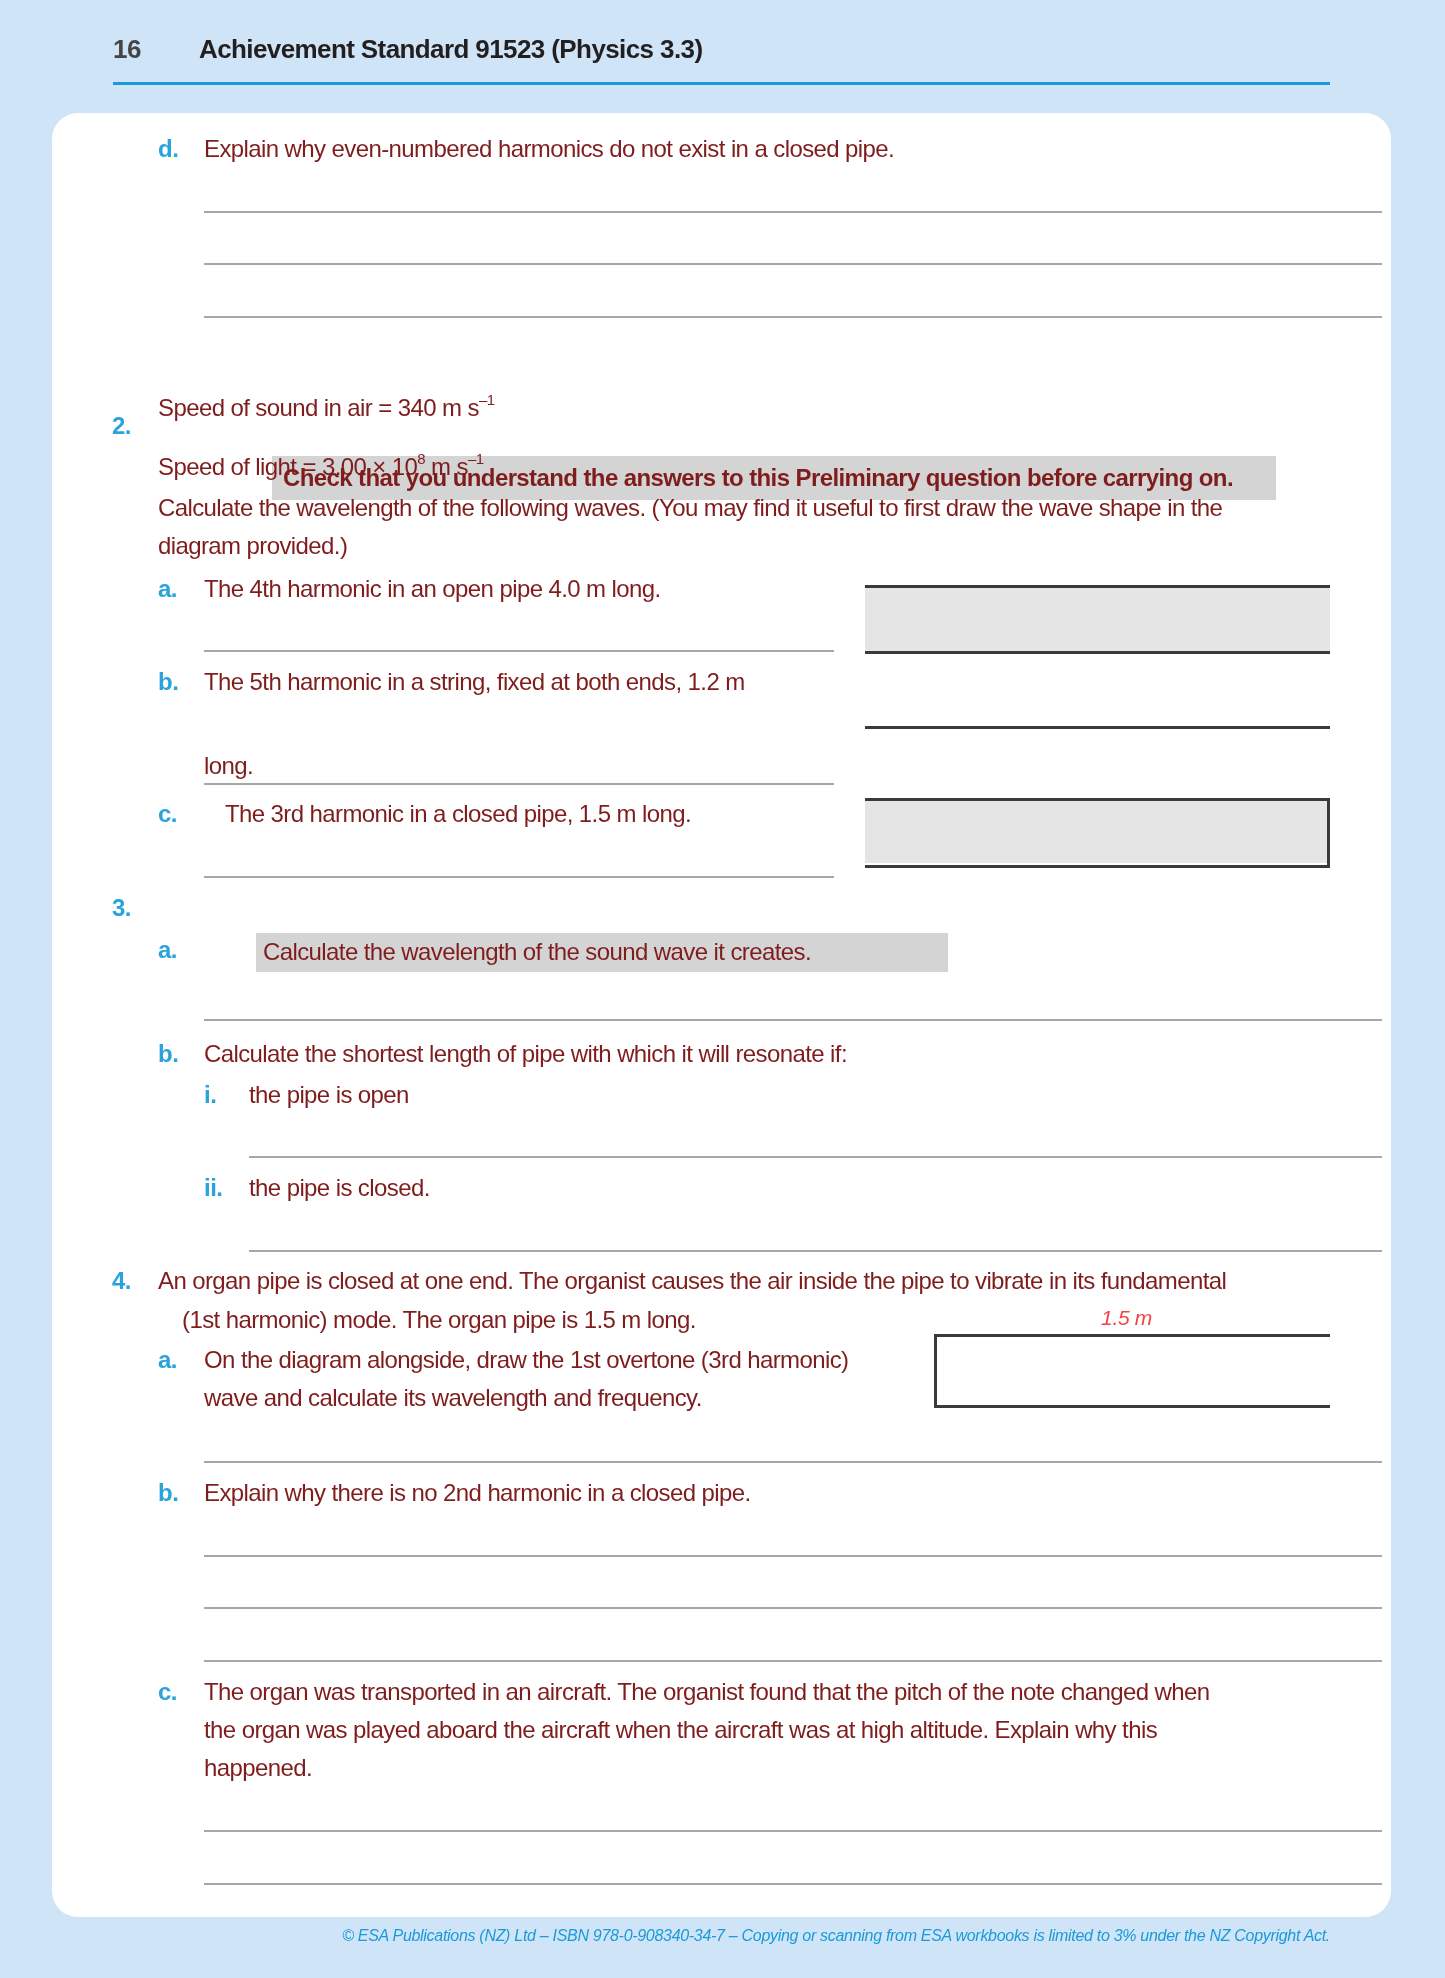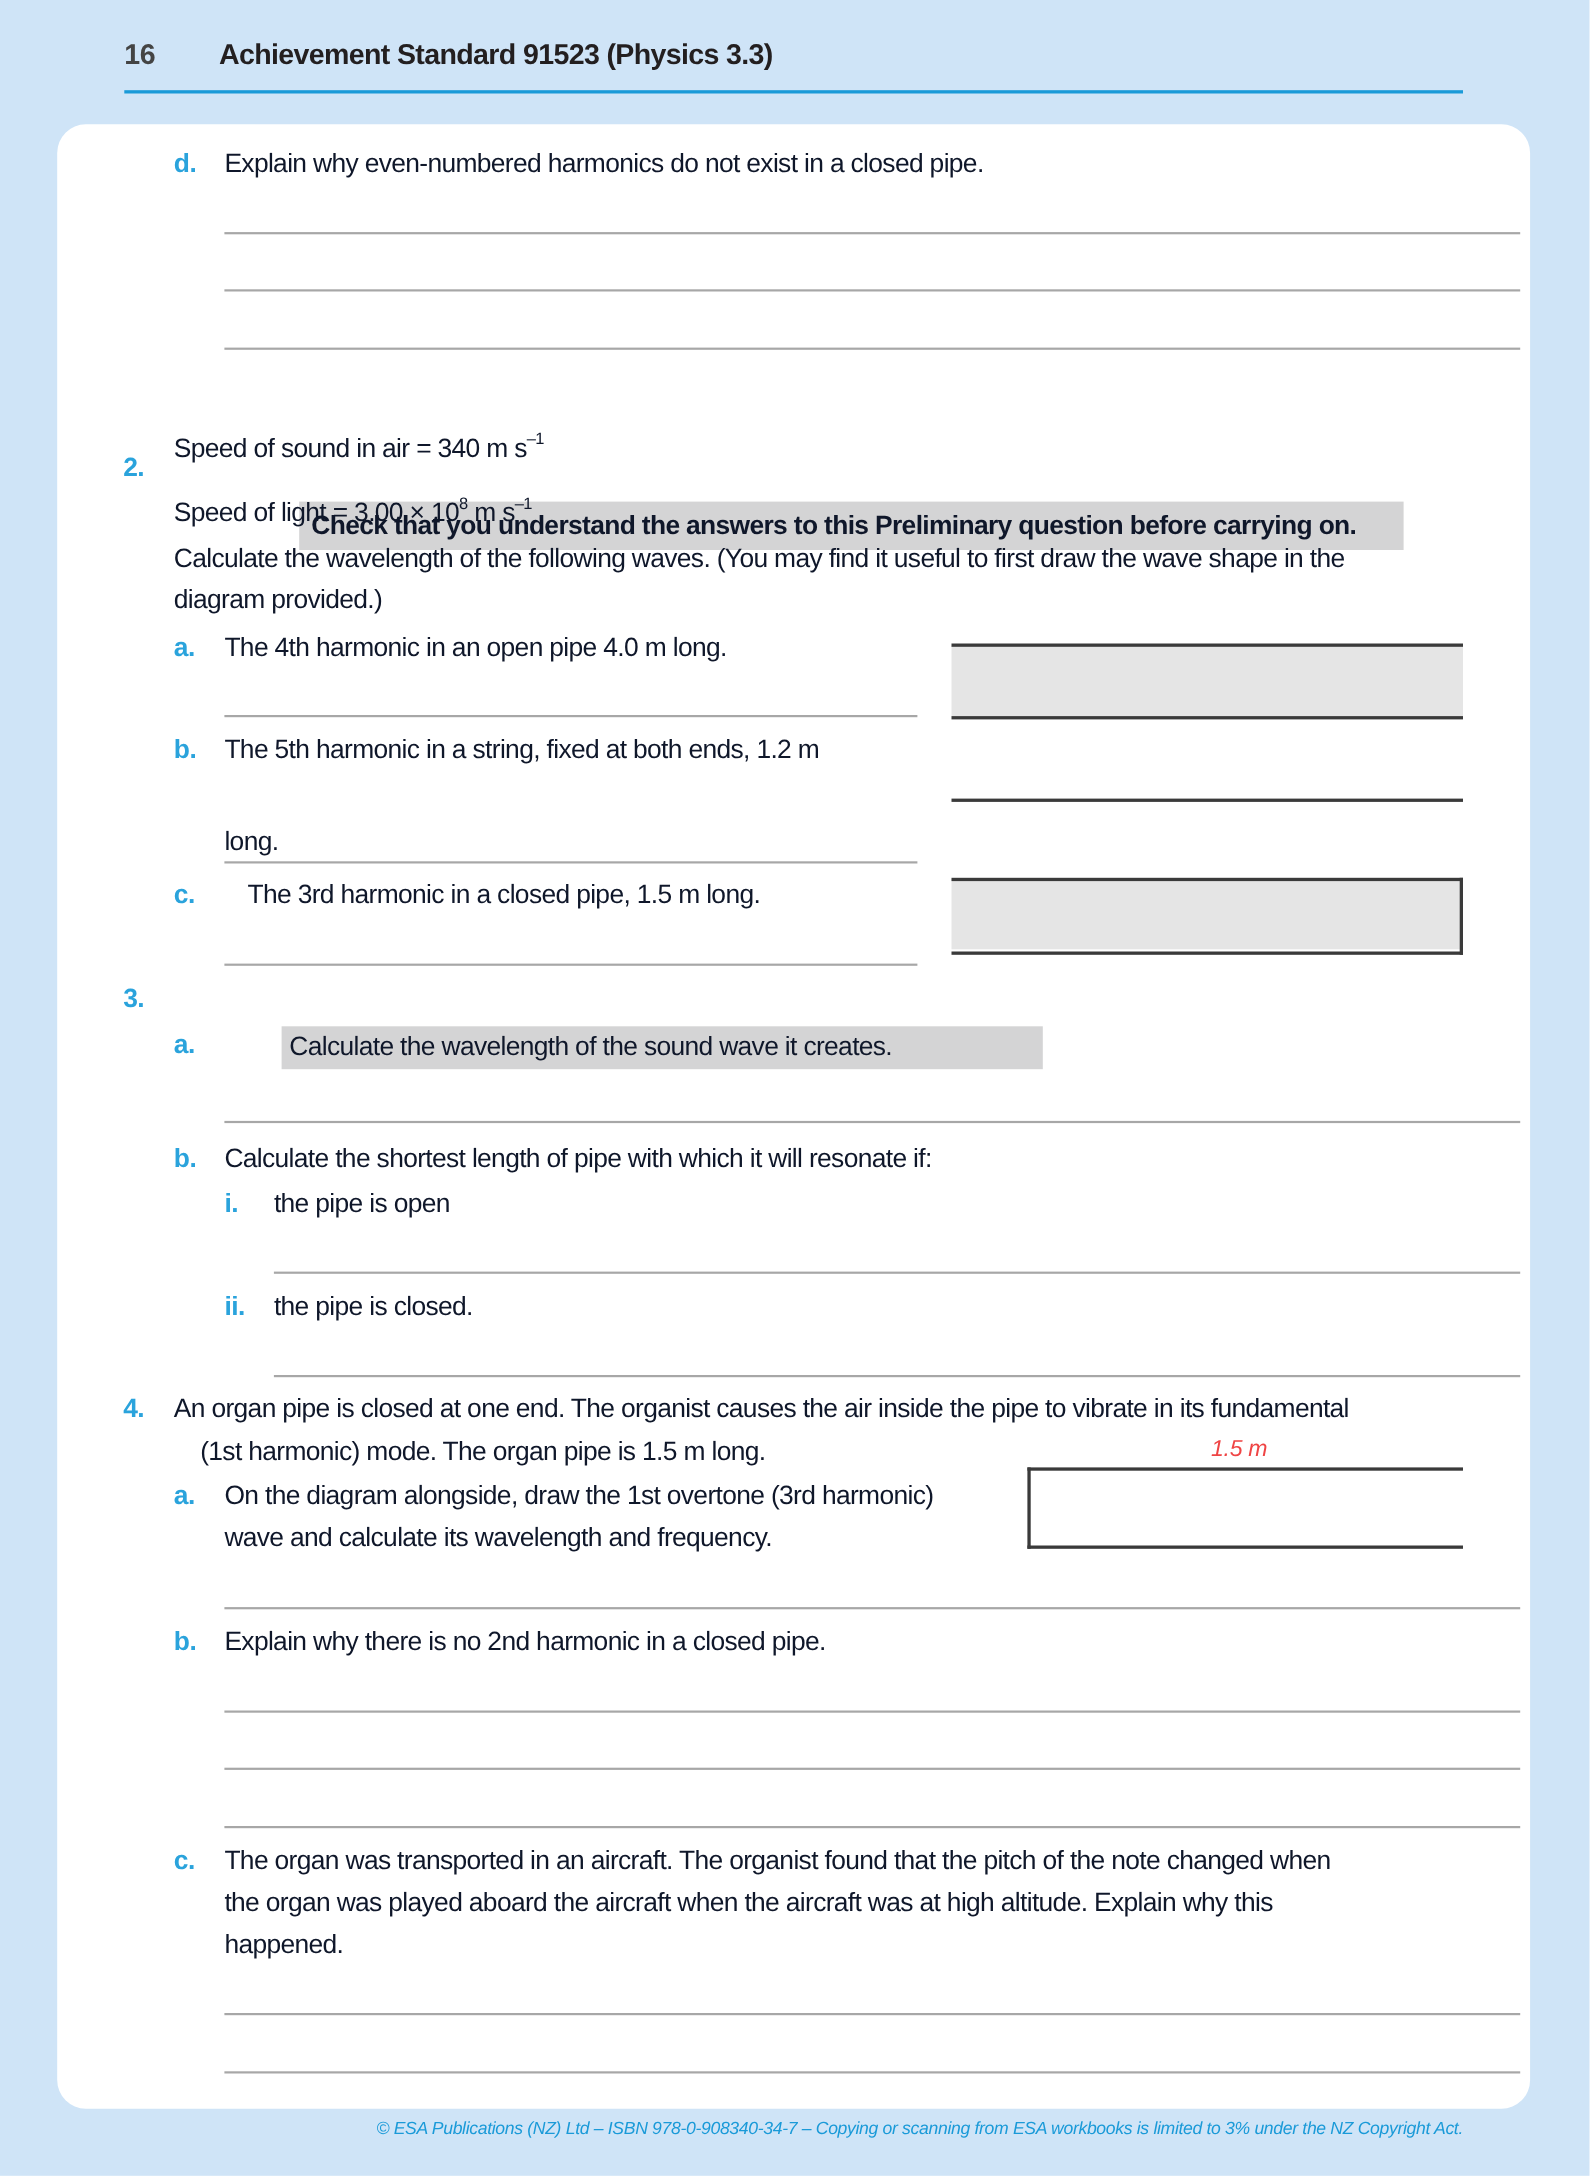--- a/index.html
+++ b/index.html
@@ -21,21 +21,21 @@
   }
   .header-title {
     position: absolute; left: 86px; top: 4px; font-size: 26px; font-weight: bold; color: #231f20;
     letter-spacing: -0.6px;
   }
   .card {
     position: absolute; left: 52px; top: 113px; width: 1339px; height: 1804px;
     background: #ffffff; border-radius: 26px;
   }
   .t {
-    position: absolute; font-size: 24px; line-height: 38px; color: #0f172a;
+    position: absolute; font-size: 24px; line-height: 38px; color: #7f1d1d;
     letter-spacing: -0.6px; white-space: nowrap;
   }
   .t sup { font-size: 15px; line-height: 0; position: relative; top: -2px; }
   .num {
     position: absolute; font-size: 24px; line-height: 38px; font-weight: bold; color: #2aa3dc;
     letter-spacing: -0.5px;
   }
   .line {
     position: absolute; height: 2px; background: #a7a7a7;
   }

